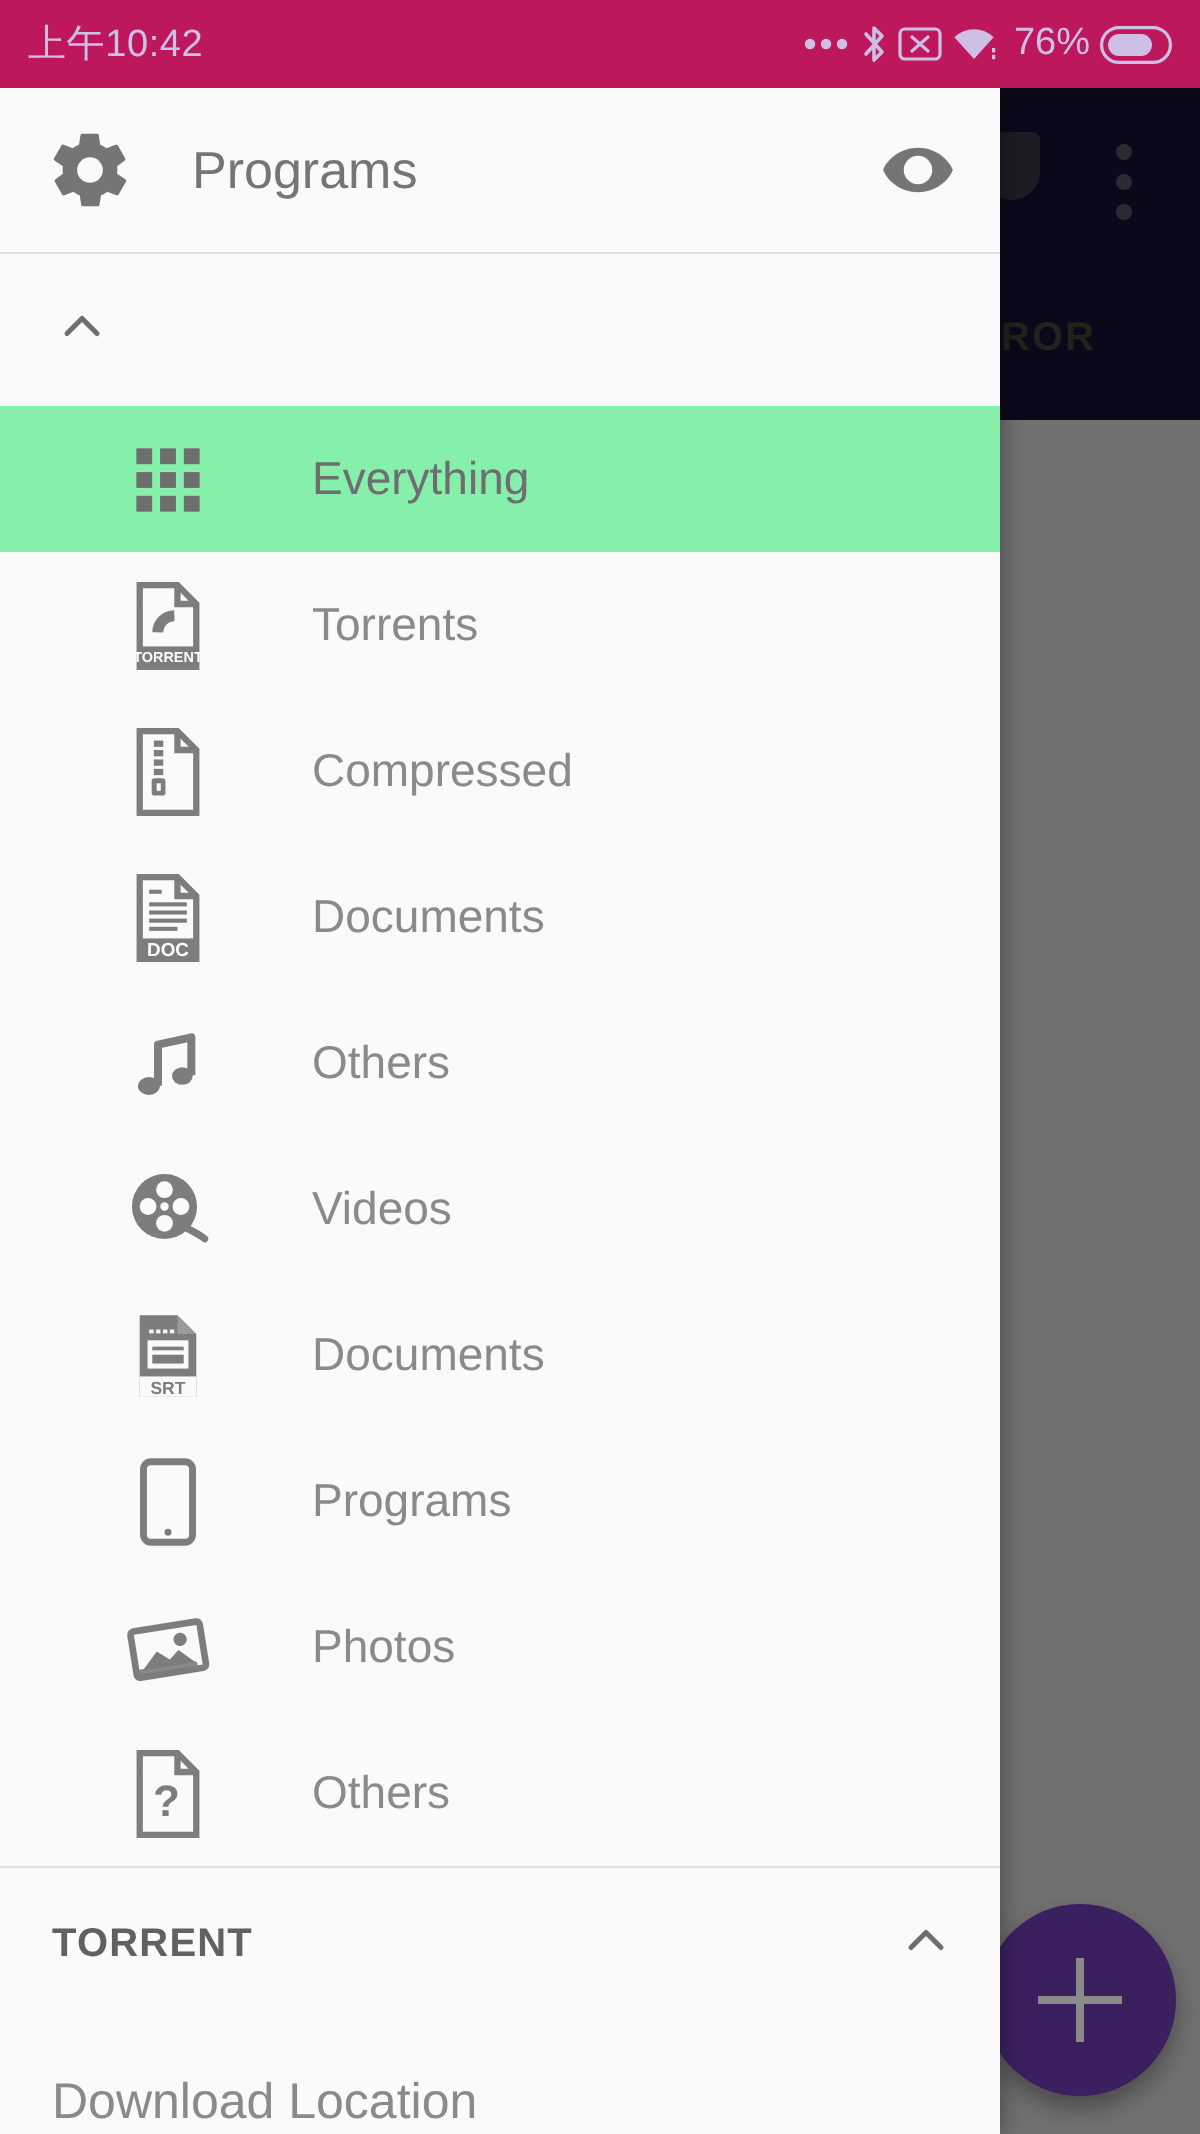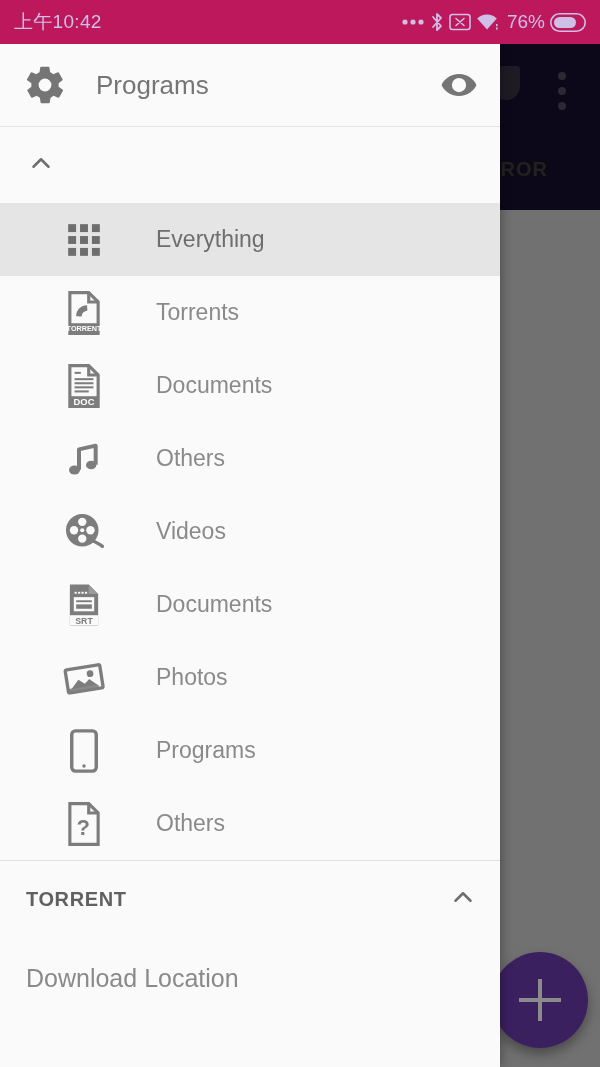--- a/index.html
+++ b/index.html
@@ -193,21 +193,21 @@
   }
 
   .nav-item {
     height: 73px;
     display: flex;
     align-items: center;
     padding-left: 20px;
     box-sizing: border-box;
     background: #fafafa;
   }
-  .nav-item.selected { background: #e5e5e5; }
+  .nav-item.selected { background: #86efac; }
   .nav-icon {
     width: 50px;
     min-width: 50px;
     display: flex;
     align-items: center;
     justify-content: center;
     margin-left: 39px;
   }
   .nav-label {
     font-size: 23px;
@@ -338,20 +338,37 @@
           <path d="M15 1 v6 h6" fill="none" stroke="#7d7d7d" stroke-width="2"></path>
           <path d="M7 16 a7 7 0 0 1 7-7 v3.5 a3.5 3.5 0 0 0-3.5 3.5z" fill="#7d7d7d"></path>
           <path d="M9.6 16 a4.4 4.4 0 0 1 4.4-4.4" fill="none" stroke="#7d7d7d" stroke-width="1.6"></path>
           <rect x="3" y="20.5" width="18" height="6.5" fill="#7d7d7d"></rect>
           <text x="12" y="25.6" font-size="4.6" fill="#fff" text-anchor="middle" font-family="Liberation Sans, sans-serif" font-weight="bold">TORRENT</text>
         </svg>
       </span>
       <span class="nav-label">Torrents</span>
     </div>
 
+    <div class="nav-item">
+      <span class="nav-icon">
+        <svg width="38" height="44" viewBox="0 0 24 28">
+          <path d="M3 1 h12 l6 6 v20 h-18 z" fill="none" stroke="#7d7d7d" stroke-width="2"></path>
+          <path d="M15 1 v6 h6" fill="none" stroke="#7d7d7d" stroke-width="2"></path>
+          <g fill="#7d7d7d">
+            <rect x="7.5" y="4" width="3" height="2"></rect>
+              <rect x="7.5" y="7" width="3" height="2"></rect>
+            <rect x="7.5" y="10" width="3" height="2"></rect>
+              <rect x="7.5" y="13" width="3" height="2"></rect>
+            <rect x="6.8" y="16" width="4.4" height="5.5" rx="1"></rect>
+          </g>
+          <rect x="8.4" y="17.6" width="1.3" height="2.4" fill="#fafafa"></rect>
+        </svg>
+      </span>
+      <span class="nav-label">Compressed</span>
+    </div>
 
     <div class="nav-item">
       <span class="nav-icon">
         <svg width="38" height="44" viewBox="0 0 24 28">
           <path d="M3 1 h12 l6 6 v20 h-18 z" fill="none" stroke="#7d7d7d" stroke-width="2"></path>
           <path d="M15 1 v6 h6" fill="none" stroke="#7d7d7d" stroke-width="2"></path>
           <g fill="#7d7d7d">
             <rect x="6" y="5" width="4" height="1.3"></rect>
             <rect x="6" y="9" width="12" height="1.3"></rect>
             <rect x="6" y="11.6" width="12" height="1.3"></rect>
@@ -407,42 +424,42 @@
           </g>
           <rect x="3" y="20.5" width="18" height="6.5" fill="#fafafa"></rect>
           <text x="12" y="26" font-size="5.6" fill="#7d7d7d" text-anchor="middle" font-family="Liberation Sans, sans-serif" font-weight="bold">SRT</text>
         </svg>
       </span>
       <span class="nav-label">Documents</span>
     </div>
 
     <div class="nav-item">
       <span class="nav-icon">
+        <svg width="30" height="44" viewBox="0 0 18 28">
+          <rect x="1.2" y="1.2" width="15.6" height="25.6" rx="2.4" fill="none" stroke="#7d7d7d" stroke-width="2.2"></rect>
+          <circle cx="9" cy="23.6" r="1.1" fill="#7d7d7d"></circle>
+        </svg>
+      </span>
+      <span class="nav-label">Programs</span>
+    </div>
+
+    <div class="nav-item">
+      <span class="nav-icon">
         <svg width="44" height="40" viewBox="0 0 26 24">
           <g transform="rotate(-9 13 12)">
             <rect x="2.5" y="5.5" width="21" height="14" rx="1" fill="none" stroke="#7d7d7d" stroke-width="2"></rect>
           </g>
           <g transform="rotate(-9 13 12)">
             <circle cx="17" cy="10" r="2" fill="#7d7d7d"></circle>
             <path d="M4.5 17.5 l5-5 3.5 3 3-2.4 4.5 4.4z" fill="#7d7d7d"></path>
           </g>
           <path d="M4 19.5 l17 -2.6" fill="none" stroke="#7d7d7d" stroke-width="1.8" stroke-linecap="round" opacity=".9"></path>
         </svg>
       </span>
       <span class="nav-label">Photos</span>
-    </div>
-
-    <div class="nav-item">
-      <span class="nav-icon">
-        <svg width="30" height="44" viewBox="0 0 18 28">
-          <rect x="1.2" y="1.2" width="15.6" height="25.6" rx="2.4" fill="none" stroke="#7d7d7d" stroke-width="2.2"></rect>
-          <circle cx="9" cy="23.6" r="1.1" fill="#7d7d7d"></circle>
-        </svg>
-      </span>
-      <span class="nav-label">Programs</span>
     </div>
 
     <div class="nav-item">
       <span class="nav-icon">
         <svg width="38" height="44" viewBox="0 0 24 28">
           <path d="M3 1 h12 l6 6 v20 h-18 z" fill="none" stroke="#7d7d7d" stroke-width="2"></path>
           <path d="M15 1 v6 h6" fill="none" stroke="#7d7d7d" stroke-width="2"></path>
           <text x="11.5" y="21" font-size="14" fill="#7d7d7d" text-anchor="middle" font-family="Liberation Sans, sans-serif" font-weight="bold">?</text>
         </svg>
       </span>

